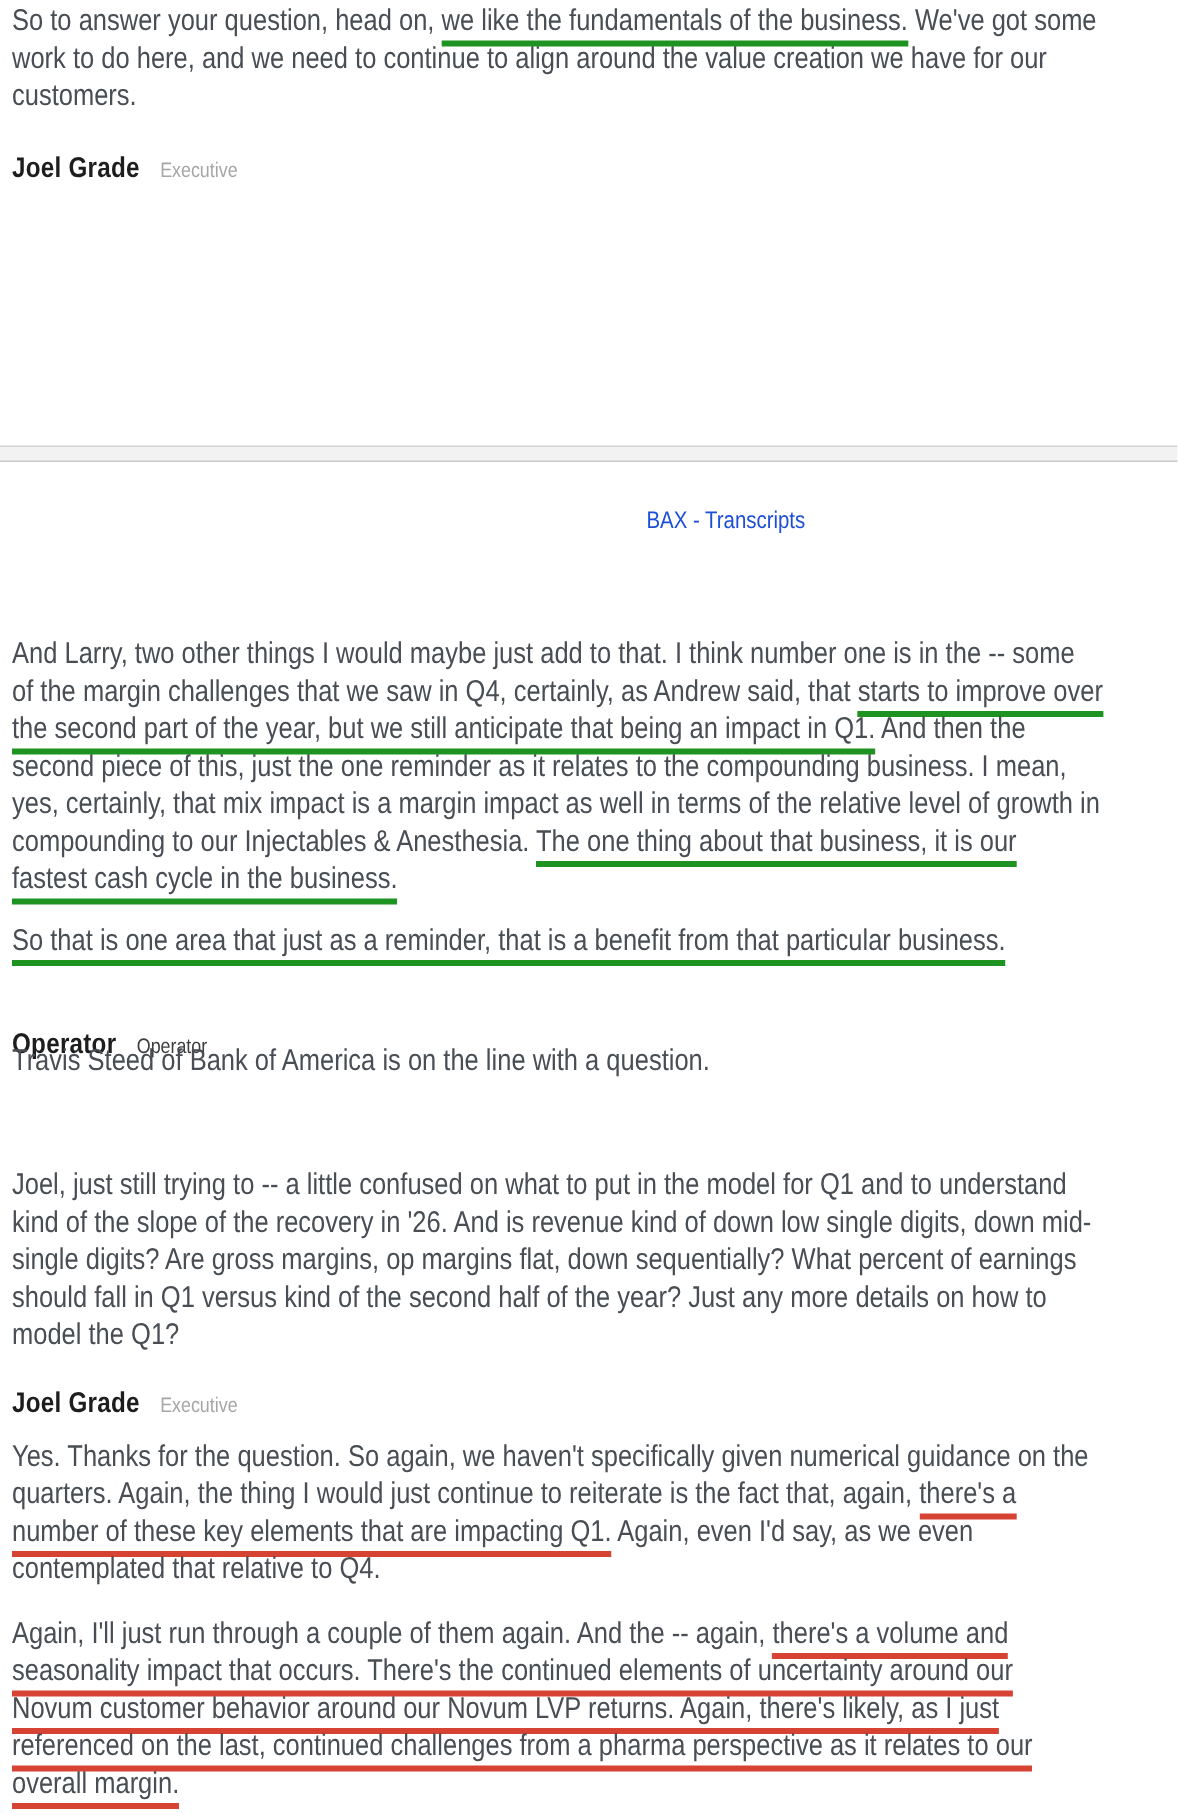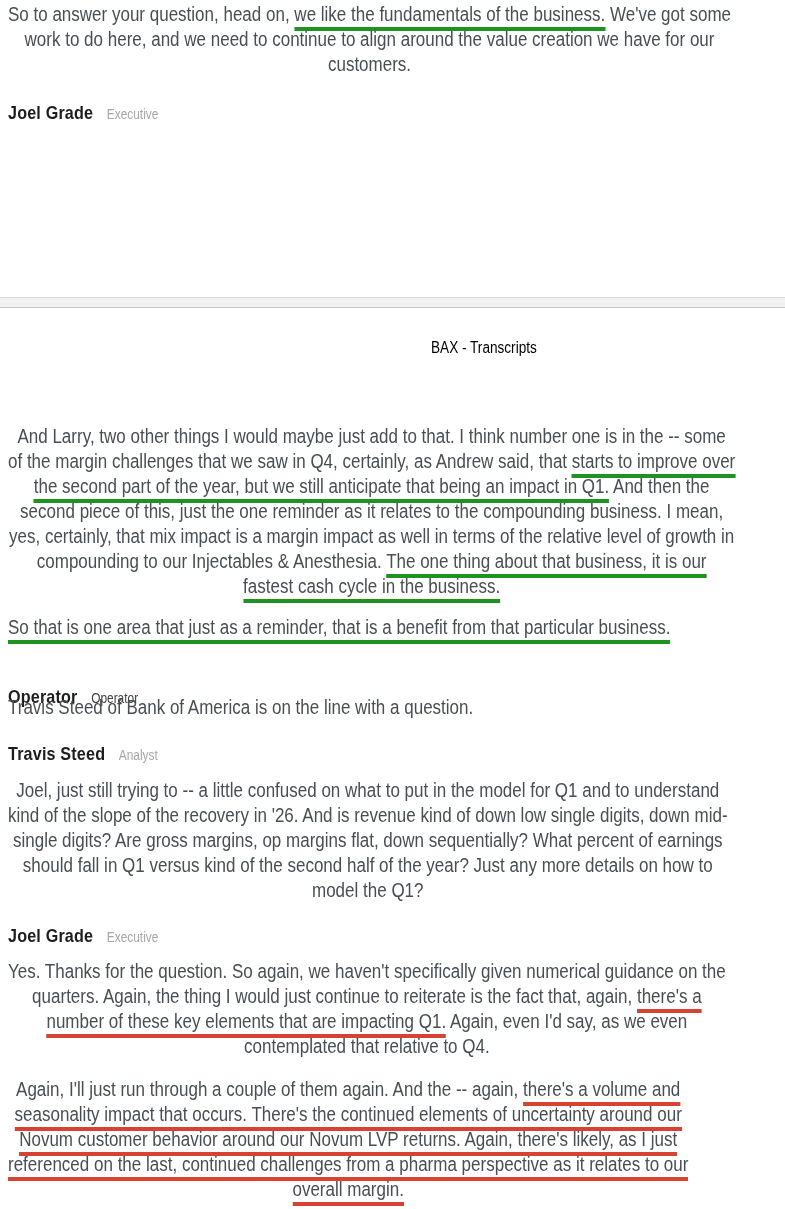--- a/index.html
+++ b/index.html
@@ -8,37 +8,37 @@
     --body:#484e53;
     --name:#1d1d1d;
     --muted:#a6a6a6;
     --dark-role:#3e3e3e;
   }
   html,body{margin:0;padding:0;overflow:hidden;}
   body{
     width:785px;height:1209px;background:#ffffff;position:relative;
     font-family:"Liberation Sans","DejaVu Sans",sans-serif;
   }
-  .root{position:absolute;inset:0;text-align:center;}
+  .root{position:absolute;inset:0;}
   .tx{transform:scaleX(0.85);transform-origin:0 0;white-space:nowrap;}
   .para{position:absolute;left:8px;color:var(--body);font-size:20px;}
   .line{height:25px;line-height:25px;}
   .seg{display:inline;}
   .u-green{border-bottom:4px solid var(--green);padding-bottom:2px;}
   .u-red{border-bottom:4px solid var(--red);padding-bottom:2px;}
   .speaker{position:absolute;left:8px;height:24px;line-height:20px;}
   .speaker .name{font-weight:bold;font-size:19px;color:var(--name);letter-spacing:.2px;}
   .speaker .role{font-size:14px;margin-left:16px;}
   .role-muted{color:var(--muted);}
   .role-dark{color:var(--dark-role);}
   .pagebreak{
     position:absolute;left:0;width:785px;height:9px;background:#f2f2f2;
     border-top:1px solid #d4d4d4;border-bottom:1px solid #c8c8c8;
   }
-  .pageheader{position:absolute;left:431px;font-size:16px;color:#000000;height:22px;line-height:22px;text-decoration:underline;}
+  .pageheader{position:absolute;left:431px;font-size:16px;color:#1d4ed8;height:22px;line-height:22px;text-decoration:underline;}
   .pageheader span{display:inline-block;}
 </style>
 </head>
 <body>
 
 <div class="root">
     <div class="para tx" style="top: 2px;">
       <div class="line"><span class="seg">So to answer your question, head on, </span><span class="seg u-green">we like the fundamentals of the business.</span><span class="seg"> We've got some</span></div>
       <div class="line"><span class="seg">work to do here, and we need to continue to align around the value creation we have for our</span></div>
       <div class="line"><span class="seg">customers.</span></div>
@@ -59,23 +59,20 @@
     </div>
     <div class="para tx" style="top: 615px;">
       <div class="line"><span class="seg u-green">So that is one area that just as a reminder, that is a benefit from that particular business.</span></div>
     </div>
     <div class="speaker" style="top: 663px; margin-top: 24px;">
       <div class="tx"><span class="name">Operator</span><span class="role role-dark">Operator</span></div>
     </div>
     <div class="para tx" style="top: 695px;">
       <div class="line"><span class="seg">Travis Steed of Bank of America is on the line with a question.</span></div>
     </div>
-    <div class="speaker" style="top: 744px;">
-      <div class="tx"><span class="name">Travis Steed</span><span class="role role-muted">Analyst</span></div>
-    </div>
     <div class="para tx" style="top: 778px;">
       <div class="line"><span class="seg">Joel, just still trying to -- a little confused on what to put in the model for Q1 and to understand</span></div>
       <div class="line"><span class="seg">kind of the slope of the recovery in '26. And is revenue kind of down low single digits, down mid-</span></div>
       <div class="line"><span class="seg">single digits? Are gross margins, op margins flat, down sequentially? What percent of earnings</span></div>
       <div class="line"><span class="seg">should fall in Q1 versus kind of the second half of the year? Just any more details on how to</span></div>
       <div class="line"><span class="seg">model the Q1?</span></div>
     </div>
     <div class="speaker" style="top: 926px;">
       <div class="tx"><span class="name">Joel Grade</span><span class="role role-muted">Executive</span></div>
     </div>

